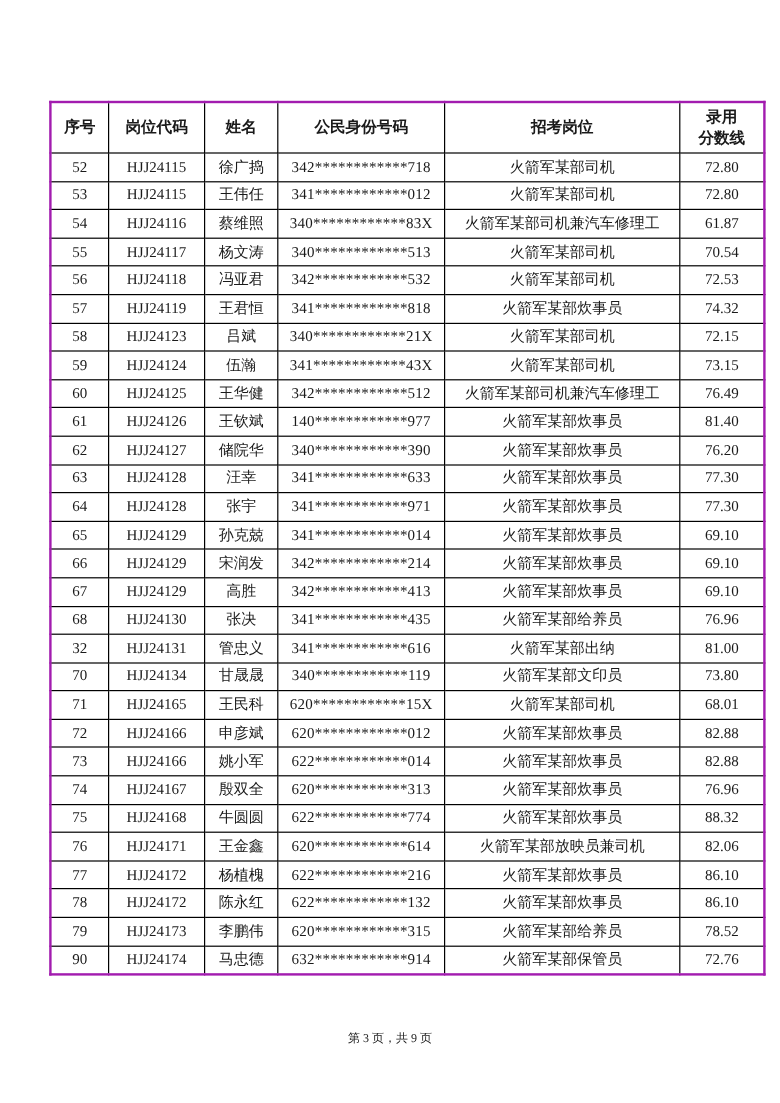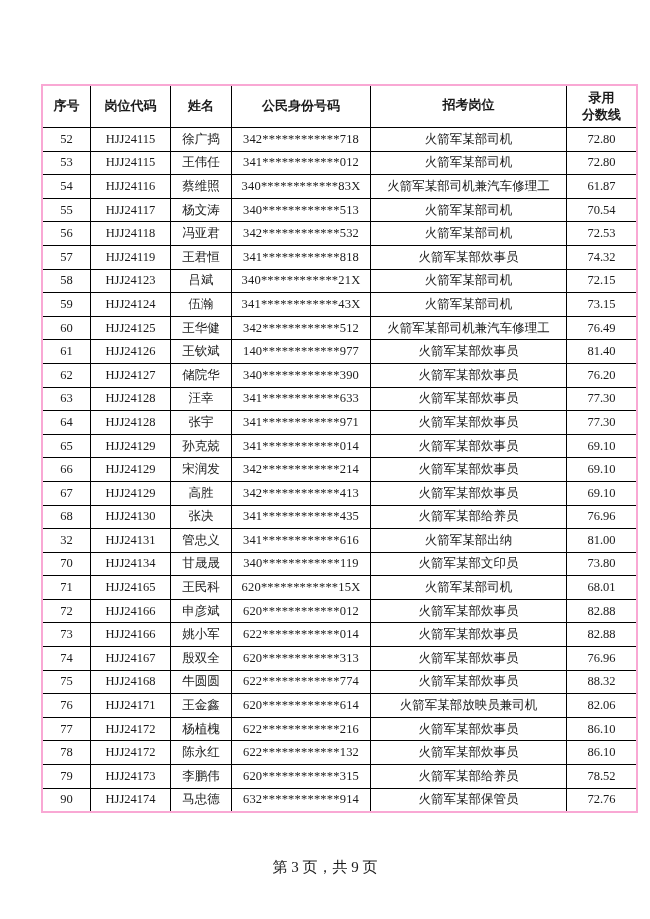--- a/index.html
+++ b/index.html
@@ -21,21 +21,21 @@
     height: 919px;
     background: #ffffff;
   }
   table.roster {
     position: absolute;
     top: 84px;
     left: 41px;
     border-collapse: collapse;
     table-layout: fixed;
     width: 568px;
-    border: 2px solid #f9a8d4;
+    border: 2px solid #a21caf;
   }
   table.roster th,
   table.roster td {
     border: 1px solid #000000;
     text-align: center;
     vertical-align: middle;
     padding: 0 2px;
     overflow: hidden;
     white-space: nowrap;
   }
@@ -47,31 +47,31 @@
   }
   table.roster tbody td {
     height: 22.6px;
     font-size: 12.5px;
   }
   
   .c0 { width: 43px; }
   .c1 { width: 75px; }
   .c2 { width: 56px; }
   .c3 { width: 134px; }
-  .c4 { width: 191px; font-family: Liberation Mono, monospace; }
+  .c4 { width: 191px; }
   .c5 { width: 65px; margin-top: 26px; }
   td.c3 { font-size: 12px; letter-spacing: 0.2px; }
   td.c1 { font-size: 12px; }
   .footer {
     position: absolute;
     top: 858px;
     left: 0;
     width: 650px;
     text-align: center;
-    font-size: 15px;
+    font-size: 10px;
     color: #1a1a1a;
   }
 </style>
 </head>
 <body>
 
 <div class="page">
 
   <table class="roster">
     <thead>

